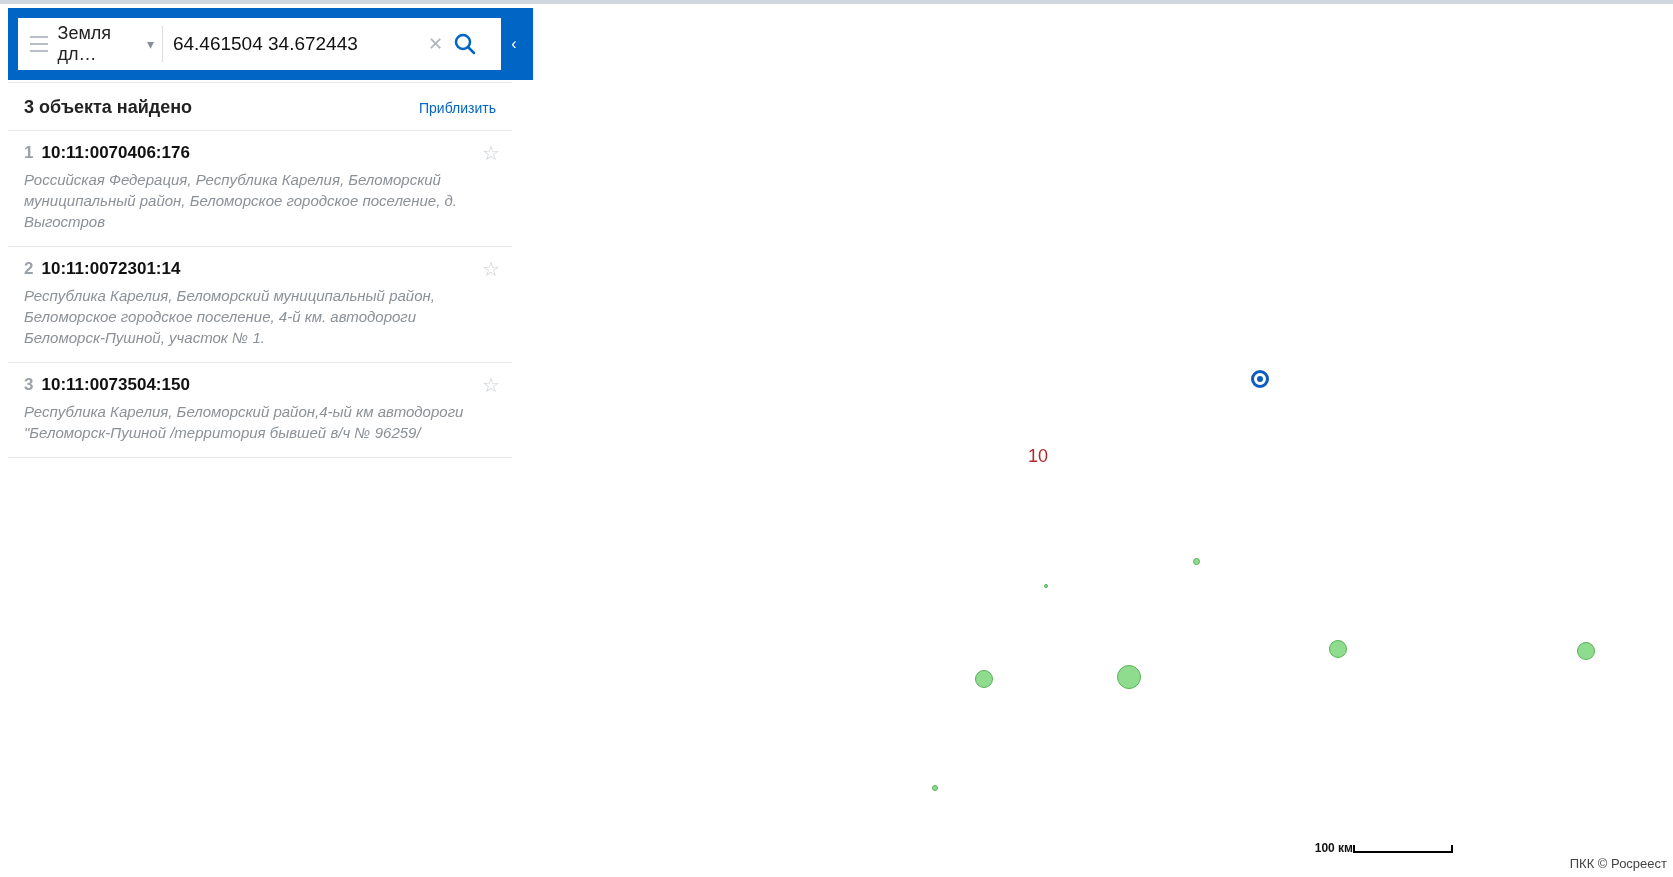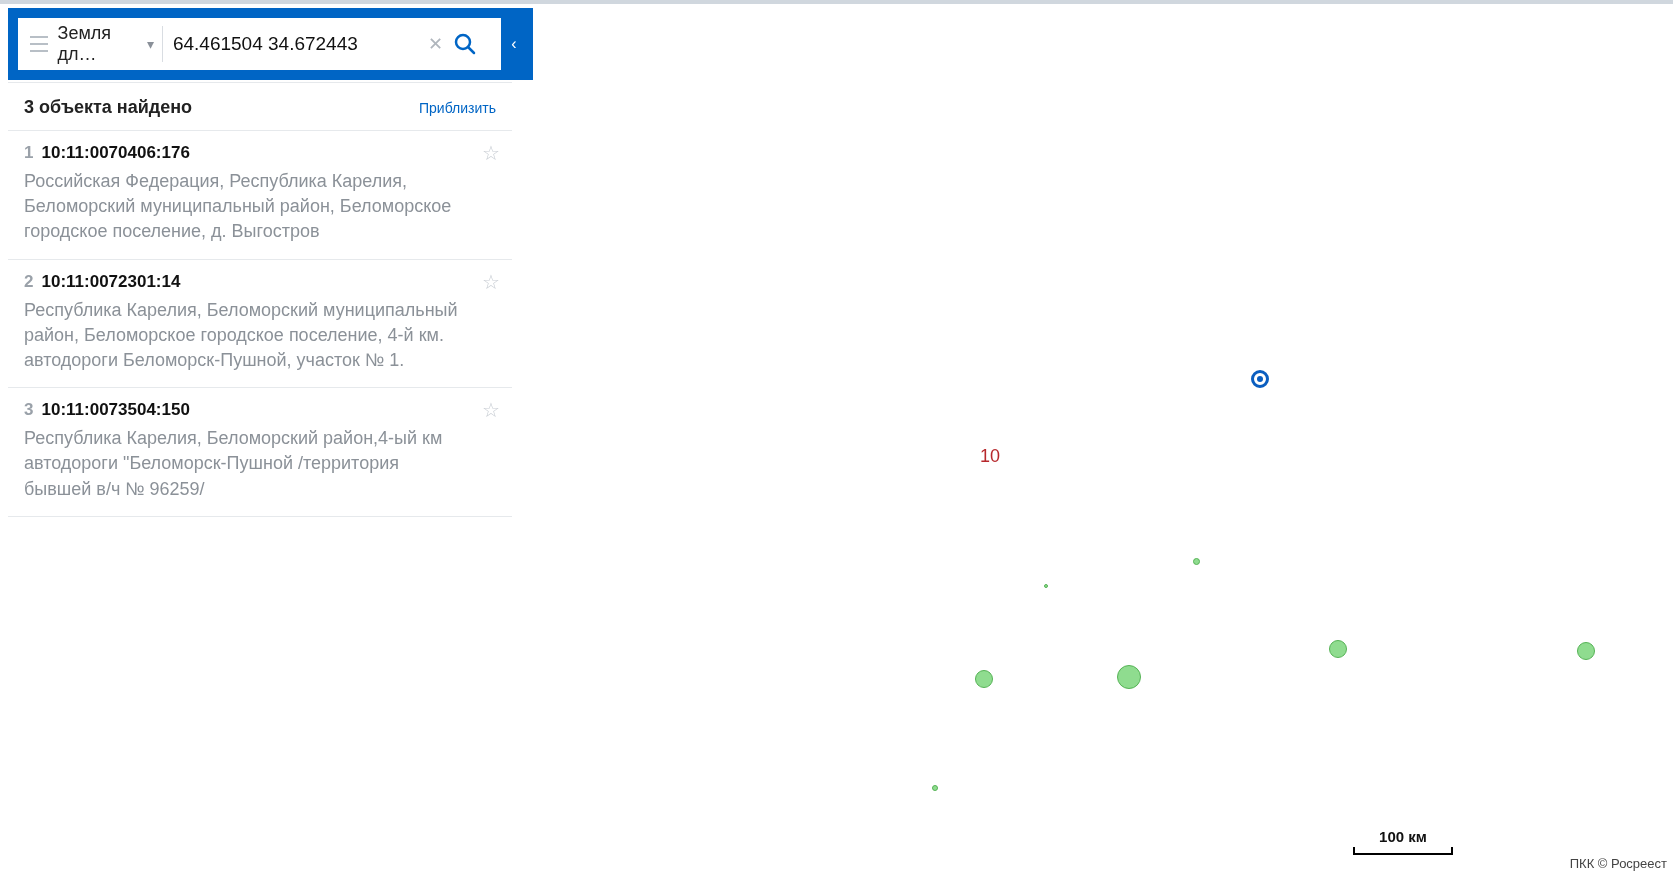--- a/index.html
+++ b/index.html
@@ -65,34 +65,34 @@
   .results-zoom { color:#0065c5; font-size:14px; cursor:pointer; }
   .result-item {
     padding: 12px 16px 14px 16px;
     border-bottom:1px solid #e6e9ec;
     position:relative;
     cursor:pointer;
   }
   .result-line1 { display:flex; align-items:center; gap:8px; }
   .result-index { color:#9aa1a9; font-size:17px; font-weight:bold; }
   .result-cad { color:#111; font-size:17px; font-weight:bold;text-align:right; }
-  .result-addr { color:#8b9198; font-size:18px; line-height:1.4; margin-top:6px; max-width: 440px; }
+  .result-addr { color:#8b9198; font-size:15px; line-height:1.4; margin-top:6px; max-width: 440px; font-style: italic; }
   .star { position:absolute; top:10px; right:12px; color:#c9ced4; font-size:20px; cursor:pointer; }
 
   
   .map {
     position:absolute; top:4px; left:0; right:0; bottom:0;
     z-index:-1; background:#fff;
   }
   .map svg { width:100%; height:100%; }
 
   .scale-bar {
     position:absolute; right:220px; bottom:22px;
-    display:flex; flex-direction:column; align-items:center;
-    font-size:15px; font-weight:bold; color:#111;
+    display:flex; flex-direction:row; align-items:center;
+    font-size:12px; font-weight:bold; color:#111;
   }
   .scale-line { width:100px; height:8px; border-left:2px solid #000; border-right:2px solid #000; border-bottom:2px solid #000; margin-top:2px;}
 
   .attribution {
     position:absolute; right:6px; bottom:6px;
     font-size:13px; color:#444;margin-top:16px;
   }
 
   .region-label {
     position:absolute; color:#b7282c; font-size:18px;
@@ -122,21 +122,21 @@
 
       <path d="M 1640 155 L 1673 210"></path>
       <path d="M 1655 210 L 1673 260"></path>
 
       <path d="M 900 770 L 910 877"></path>
       <path d="M 1240 770 L 1300 877"></path>
     </g>
   </svg>
 </div>
 
-<div class="region-label" style="left:980px; top:446px;">10</div>
+<div class="region-label" style="left:1028px; top:446px;">10</div>
 
 <div class="marker" style="left:calc(75.3% - 9px); top:calc(43.2% - 9px);"></div>
 
 <div class="scale-bar">
   <span>100 км</span>
   <div class="scale-line"></div>
 </div>
 
 <div class="attribution">ПКК © Росреест</div>
 

